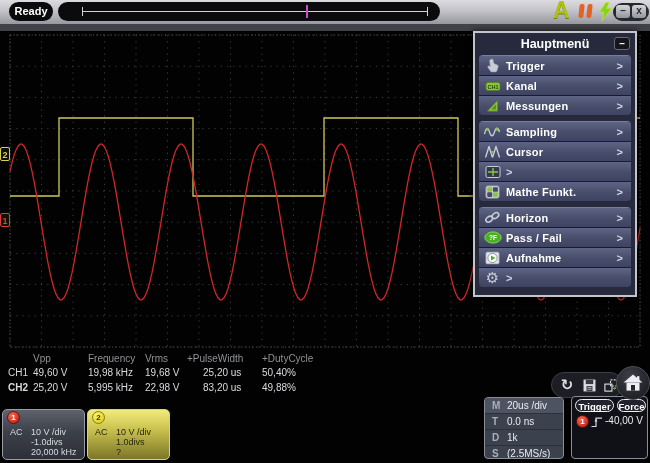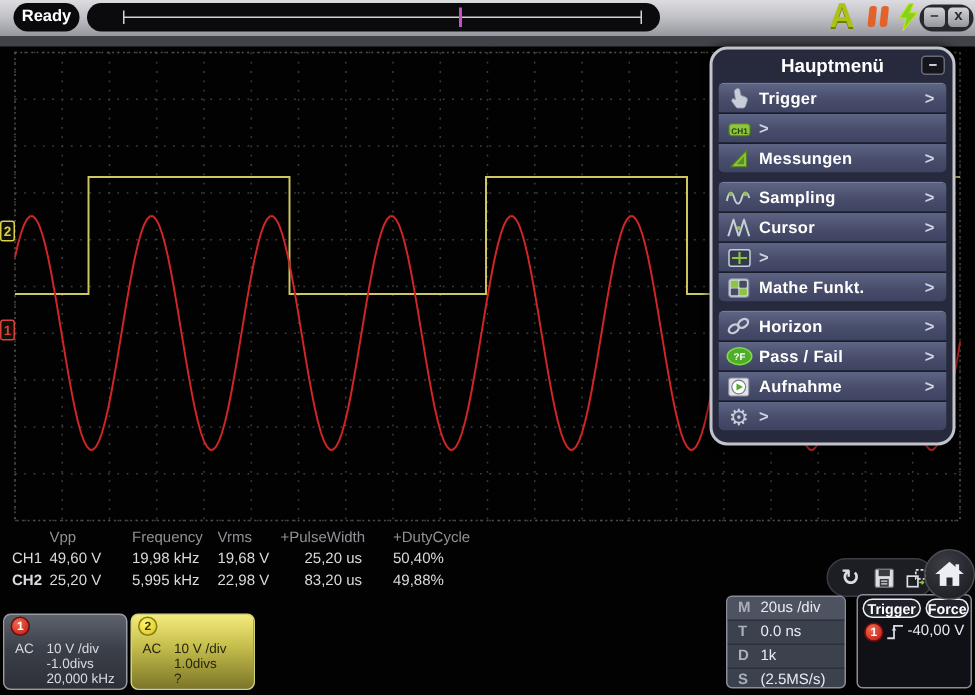--- a/index.html
+++ b/index.html
@@ -21,21 +21,21 @@
   .pause-ic i{display:block;width:5px;height:14px;background:#e2622a;border-radius:2px;}
   .flash-ic{position:absolute;left:598px;top:2px;}
   .winctl{position:absolute;left:613px;top:3px;width:36px;height:18px;border-radius:9px;background:#28292e;}
   .winbtn{position:absolute;top:2px;width:14px;height:13px;border-radius:3px;
           background:linear-gradient(180deg,#d4d5da,#94969e);color:#2a2a2e;font-size:10px;font-weight:bold;
           text-align:center;line-height:12px;}
   
   .scope-svg{position:absolute;left:0;top:22px;z-index:1;}
   
   .menu{position:absolute;left:473px;top:31px;width:164px;height:266px;z-index:5;
-        background:#262a3c;border:2px solid #c3c3cb;border-radius:12px;box-sizing:border-box;
+        background:#262a3c;border:2px solid #c3c3cb;border-radius:0;box-sizing:border-box;
         box-shadow:0 0 6px rgba(0,0,0,.8);}
   .menu-title{position:relative;height:22px;line-height:22px;text-align:center;color:#fff;
               font-size:12.5px;font-weight:bold;}
   .menu-min{position:absolute;right:5px;top:4px;width:16px;height:13px;background:#14151d;
             border:1px solid #6a6a75;border-radius:3px;color:#fff;font-size:10px;font-weight:bold;
             text-align:center;line-height:11px;box-sizing:border-box;}
   .menu-group{margin:0 4px 6px;border-radius:4px;overflow:hidden;border-top:1px solid #767d9d;}
   .menu-row{height:19px;display:flex;align-items:center;border-bottom:1px solid #191c2b;
             background:linear-gradient(180deg,#5e6484 0%,#474d6a 55%,#3d4360 100%);cursor:pointer;}
   .menu-row:last-child{border-bottom:none;}
@@ -177,20 +177,21 @@
         <span class="ml">Trigger</span>
         <span class="mc">&gt;</span>
       </div>
       <div class="menu-row">
         <span class="mi">
           <svg width="16" height="14" viewBox="0 0 16 14">
               <rect x="1" y="3.5" width="14" height="8" rx="2" fill="#8cc63f" stroke="#55801e" stroke-width="0.8"></rect>
               <text x="8" y="10" font-size="5.5" font-weight="bold" fill="#23400a" text-anchor="middle" font-family="Liberation Sans, sans-serif">CH1</text>
             </svg>
         </span>
+        <span class="ml">Kanal</span>
         <span class="mc">&gt;</span>
       </div>
       <div class="menu-row">
         <span class="mi">
           <svg width="15" height="15" viewBox="0 0 16 16">
               <polygon points="2.5,14 13.5,14 13.5,2.5" fill="#8cc63f" stroke="#55801e" stroke-width="0.8"></polygon>
               <polygon points="6.5,12.2 11.8,12.2 11.8,6.5" fill="#5a8f1e"></polygon>
             </svg>
         </span>
         <span class="ml">Messungen</span>

